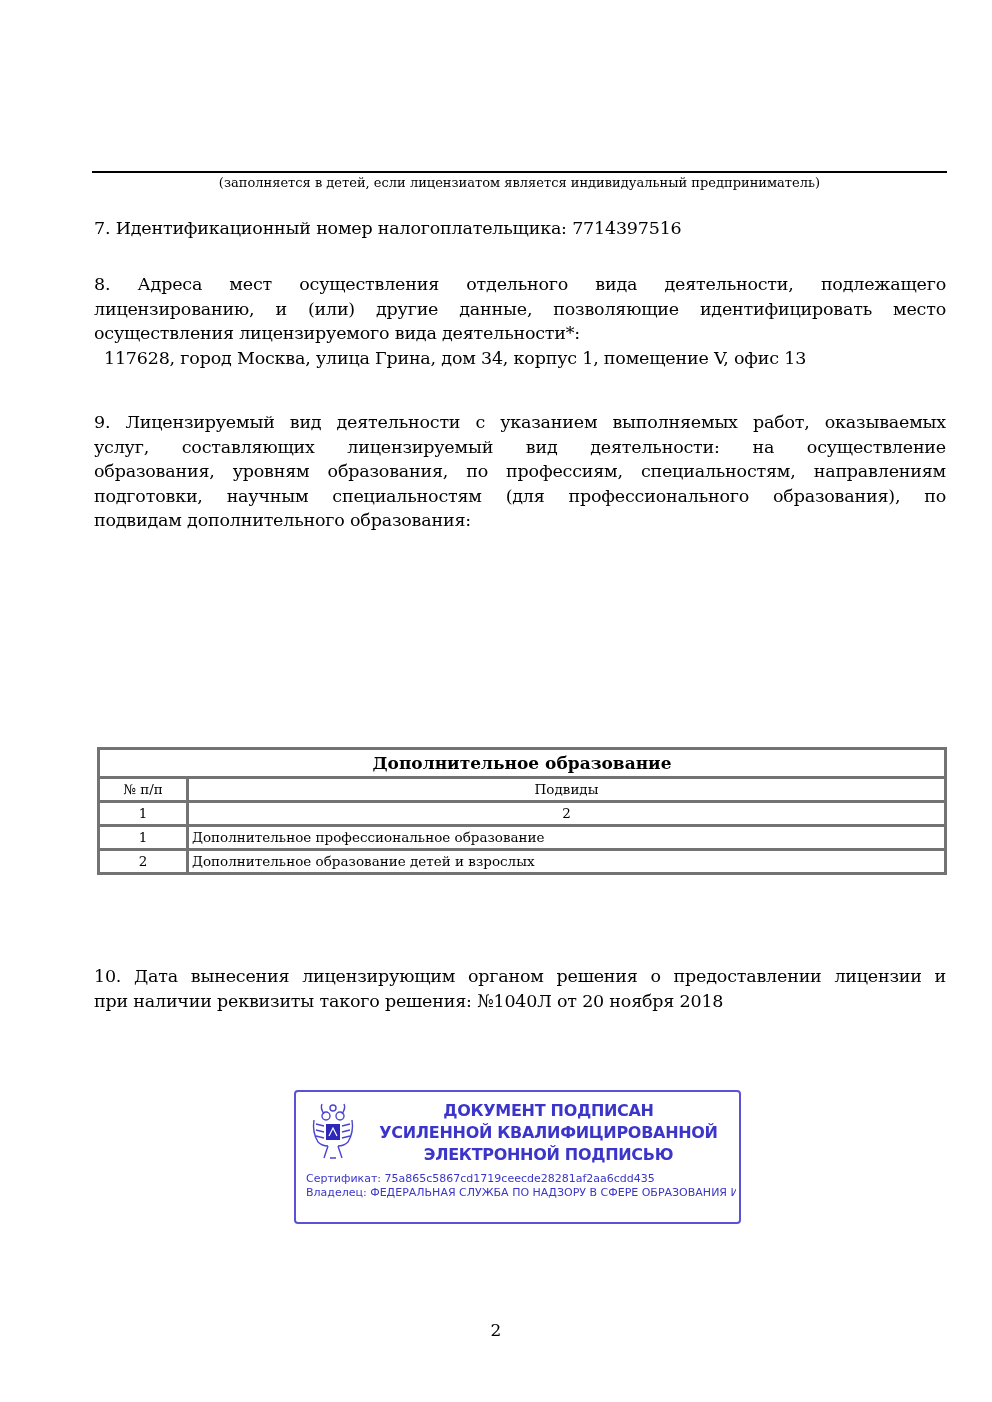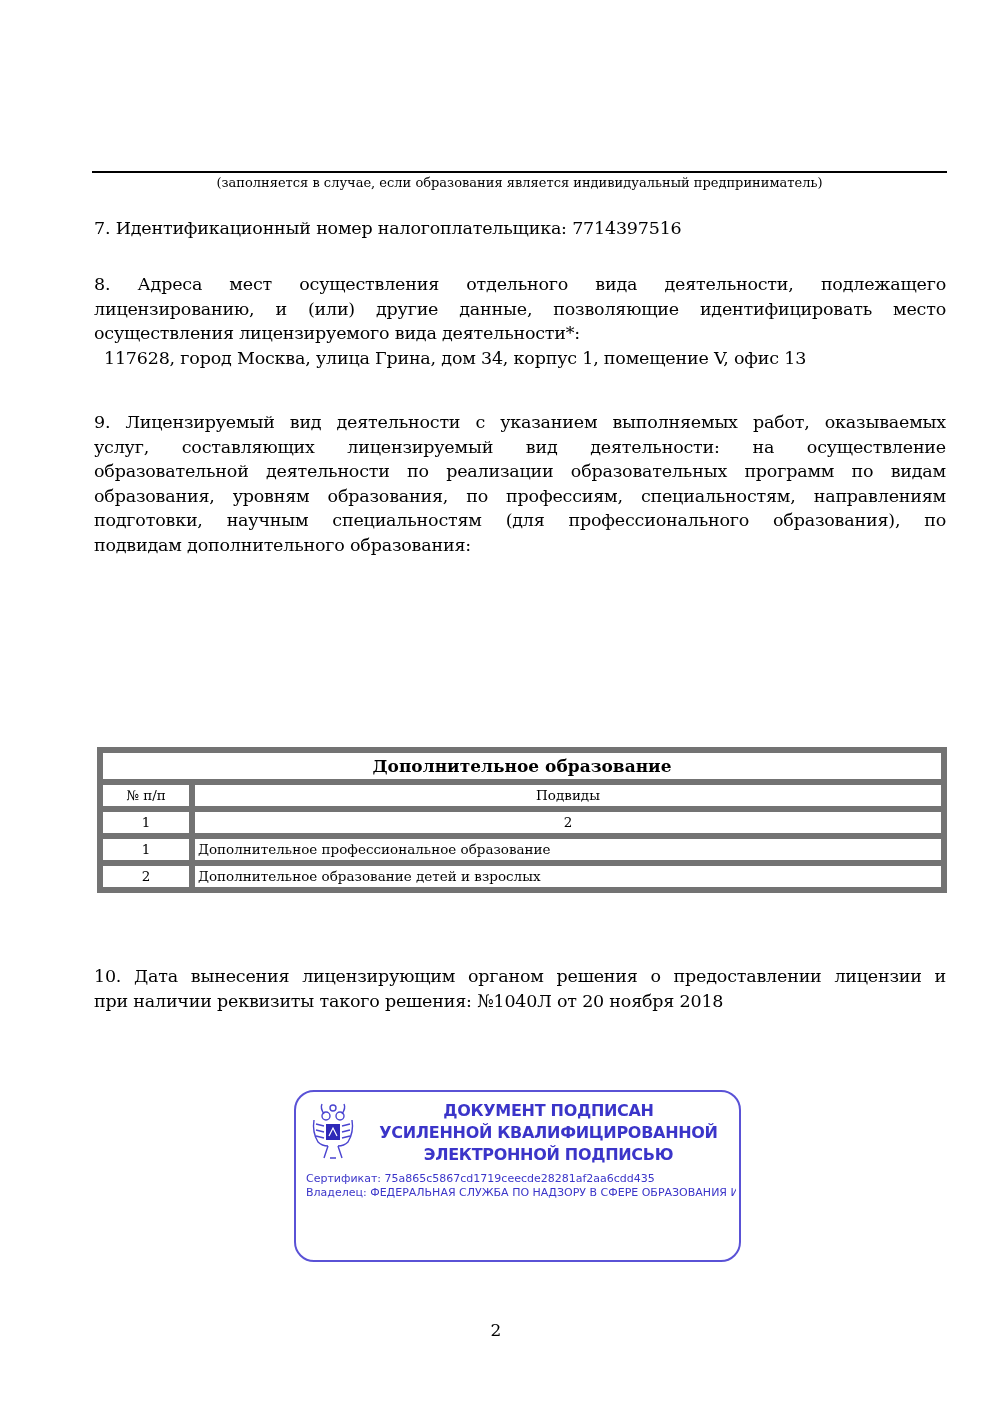--- a/index.html
+++ b/index.html
@@ -7,57 +7,56 @@
          font-family: "DejaVu Serif", serif; color: #000; }
   .p { position: absolute; left: 94px; width: 852px; font-size: 17.5px; line-height: 24.5px;
        text-align: justify; letter-spacing: -0.2px; }
   .jl { display: block; text-align: justify; text-align-last: justify; }
   .ll { display: block; }
   .rule { position: absolute; left: 92px; width: 855px; top: 171px; border-top: 2px solid #000; }
   .note { position: absolute; left: 92px; width: 855px; top: 174px; font-size: 13px;
           text-align: center; line-height: 17px; }
   table.t { position: absolute; left: 97px; top: 747px; width: 850px; border-collapse: collapse;
             font-size: 13.5px; }
-  table.t td { border: 6px solid #737373; padding: 0 3px; height: 21px; line-height: 21px; }
+  table.t td { border: 3px solid #737373; padding: 0 3px; height: 21px; line-height: 21px; }
   table.t td.c { text-align: center; }
   table.t td.head { font-weight: bold; font-size: 17px; text-align: center; height: 26px; line-height: 26px; }
-  .stamp { position: absolute; left: 294px; top: 1090px; width: 447px; height: 172px;
-           border: 2px solid #5a52d6; border-radius: 20px; box-sizing: border-box;
+  .stamp { position: absolute; left: 294px; top: 1090px; width: 447px; height: 134px;
+           border: 2px solid #5a52d6; border-radius: 4px; box-sizing: border-box;
            font-family: "DejaVu Sans", sans-serif; color: #3b35c9; }
   .stamp .crest { position: absolute; left: 14px; top: 10px; width: 46px; height: 64px; }
   .stamp .h { position: absolute; left: 70px; width: 365px; text-align: center; font-weight: bold;
               font-size: 16px; line-height: 22px; letter-spacing: -0.3px; }
   .stamp .h1 { top: 8px; } .stamp .h2 { top: 30px; } .stamp .h3 { top: 52px; }
   .stamp .info { position: absolute; left: 10px; font-size: 11px; line-height: 14px; white-space: nowrap;
                  overflow: hidden; width: 430px; }
   .stamp .i1 { top: 80px; } .stamp .i2 { top: 94px; } .stamp .i3 { top: 108px; }
   .pagenum { position: absolute; left: 0; width: 992px; top: 1320px; text-align: center; font-size: 17px; }
 </style>
 </head>
 <body>
 
 <div class="p" style="top:94px;">
 </div>
 
 <div class="rule"></div>
-<div class="note">(заполняется в случае, если образования является индивидуальный предприниматель)</div>
+<div class="note">(заполняется в детей, если лицензиатом является индивидуальный предприниматель)</div>
 
 <div class="p" style="top:216px;">7. Идентификационный номер налогоплательщика: 7714397516</div>
 
 <div class="p" style="top:272px;">
   <span class="jl">8. Адреса мест осуществления отдельного вида деятельности, подлежащего</span>
   <span class="jl">лицензированию, и (или) другие данные, позволяющие идентифицировать место</span>
   <span class="ll">осуществления лицензируемого вида деятельности*:</span>
   <span class="ll" style="padding-left:10px;">117628, город Москва, улица Грина, дом 34, корпус 1, помещение V, офис 13</span>
 </div>
 
 <div class="p" style="top:410px;">
   <span class="jl">9. Лицензируемый вид деятельности с указанием выполняемых работ, оказываемых</span>
   <span class="jl">услуг, составляющих лицензируемый вид деятельности: на осуществление</span>
-  <span class="jl">образовательной деятельности по реализации образовательных программ по видам</span>
   <span class="jl">образования, уровням образования, по профессиям, специальностям, направлениям</span>
   <span class="jl">подготовки, научным специальностям (для профессионального образования), по</span>
   <span class="ll">подвидам дополнительного образования:</span>
 </div>
 
 <table class="t">
   <tbody>
       <tr>
     <td class="head" colspan="2">Дополнительное образование</td>
   </tr>

